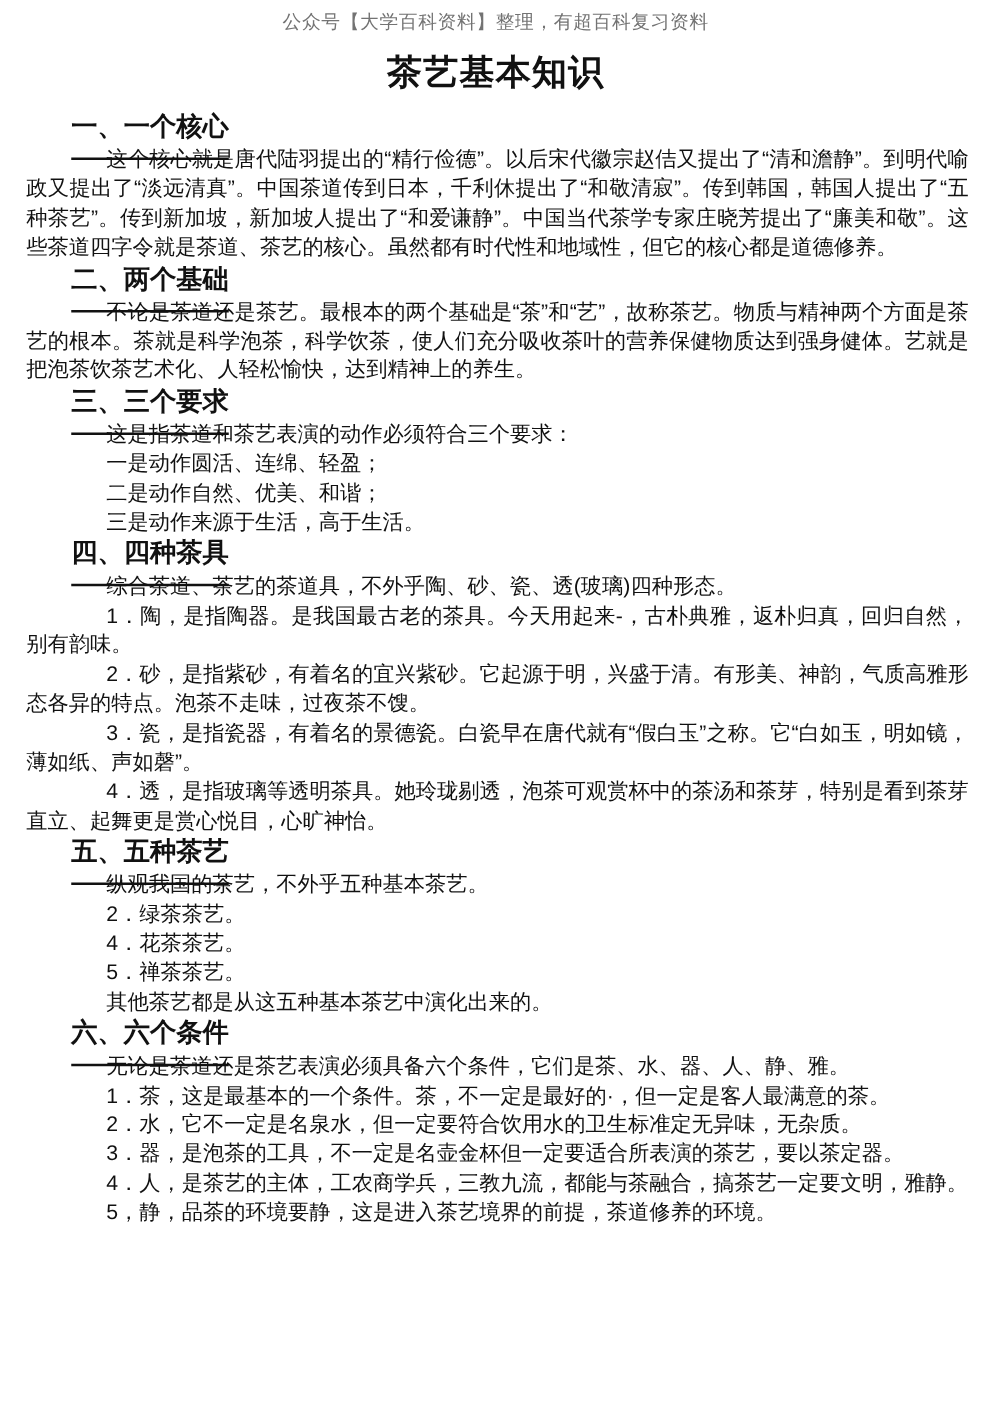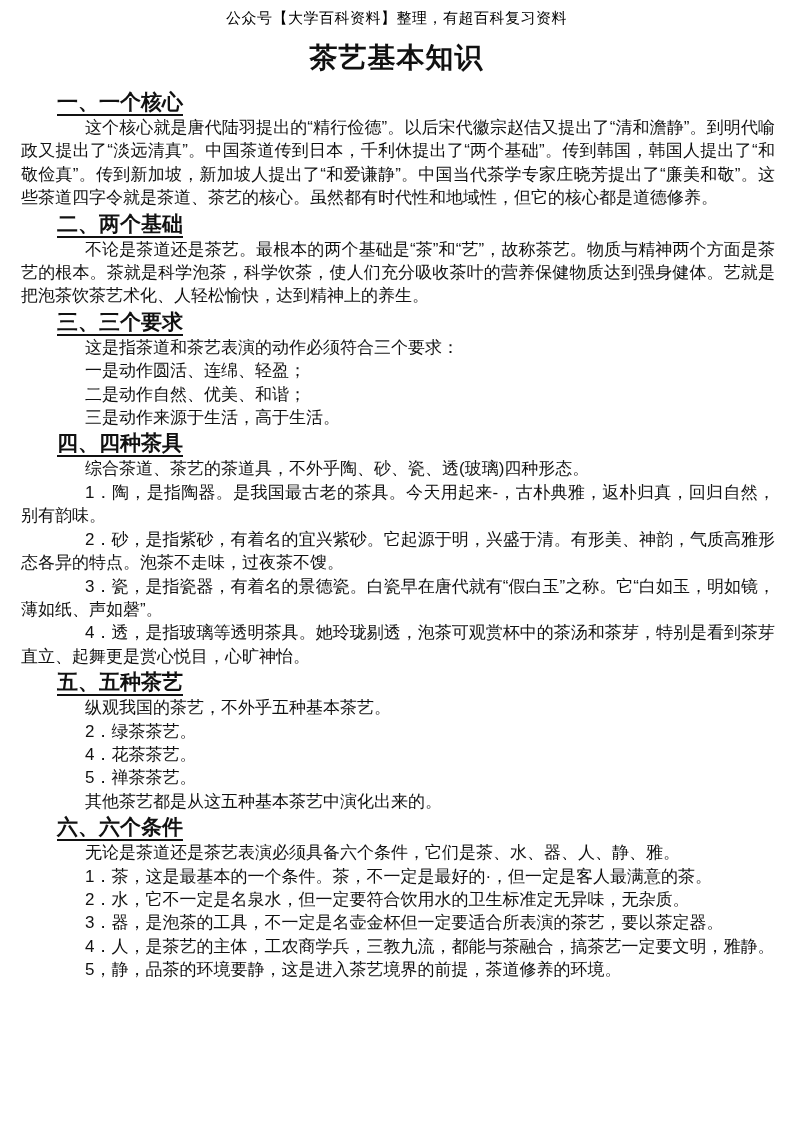--- a/index.html
+++ b/index.html
@@ -34,44 +34,44 @@
     font-size:17px;
   }
   .sec-h {
     margin:1px 0 2px 36px;
     font-size:21px;
     line-height:25px;
     font-weight:bold;
   }
   .sec-h .u {
     border-bottom:2px solid #111111;
-    padding-bottom:1px;
+    padding-bottom:13px;
   }
   .para {
     margin:0;
     line-height:23.4px;
     text-align:justify;
     text-indent:64px;
     word-break:break-all;
   }
 </style>
 </head>
 <body>
 
 <div class="page">
 
-  <div class="header-note" style="color: #000000;">公众号【大学百科资料】整理，有超百科复习资料</div>
+  <div class="header-note" style="color: #737373;">公众号【大学百科资料】整理，有超百科复习资料</div>
 
   <h1 class="doc-title">茶艺基本知识</h1>
 
   <div class="content">
 
     <section>
       <h2 class="sec-h"><span class="u">一、一个核心</span></h2>
-      <p class="para">这个核心就是唐代陆羽提出的“精行俭德”。以后宋代徽宗赵佶又提出了“清和澹静”。到明代喻政又提出了“淡远清真”。中国茶道传到日本，千利休提出了“两个基础”。传到韩国，韩国人提出了“和敬俭真”。传到新加坡，新加坡人提出了“和爱谦静”。中国当代茶学专家庄晓芳提出了“廉美和敬”。这些茶道四字令就是茶道、茶艺的核心。虽然都有时代性和地域性，但它的核心都是道德修养。</p>
+      <p class="para">这个核心就是唐代陆羽提出的“精行俭德”。以后宋代徽宗赵佶又提出了“清和澹静”。到明代喻政又提出了“淡远清真”。中国茶道传到日本，千利休提出了“和敬清寂”。传到韩国，韩国人提出了“五种茶艺”。传到新加坡，新加坡人提出了“和爱谦静”。中国当代茶学专家庄晓芳提出了“廉美和敬”。这些茶道四字令就是茶道、茶艺的核心。虽然都有时代性和地域性，但它的核心都是道德修养。</p>
     </section>
 
     <section>
       <h2 class="sec-h"><span class="u">二、两个基础</span></h2>
       <p class="para">不论是茶道还是茶艺。最根本的两个基础是“茶”和“艺”，故称茶艺。物质与精神两个方面是茶艺的根本。茶就是科学泡茶，科学饮茶，使人们充分吸收茶叶的营养保健物质达到强身健体。艺就是把泡茶饮茶艺术化、人轻松愉快，达到精神上的养生。</p>
     </section>
 
     <section>
       <h2 class="sec-h"><span class="u">三、三个要求</span></h2>
       <p class="para">这是指茶道和茶艺表演的动作必须符合三个要求：</p>

